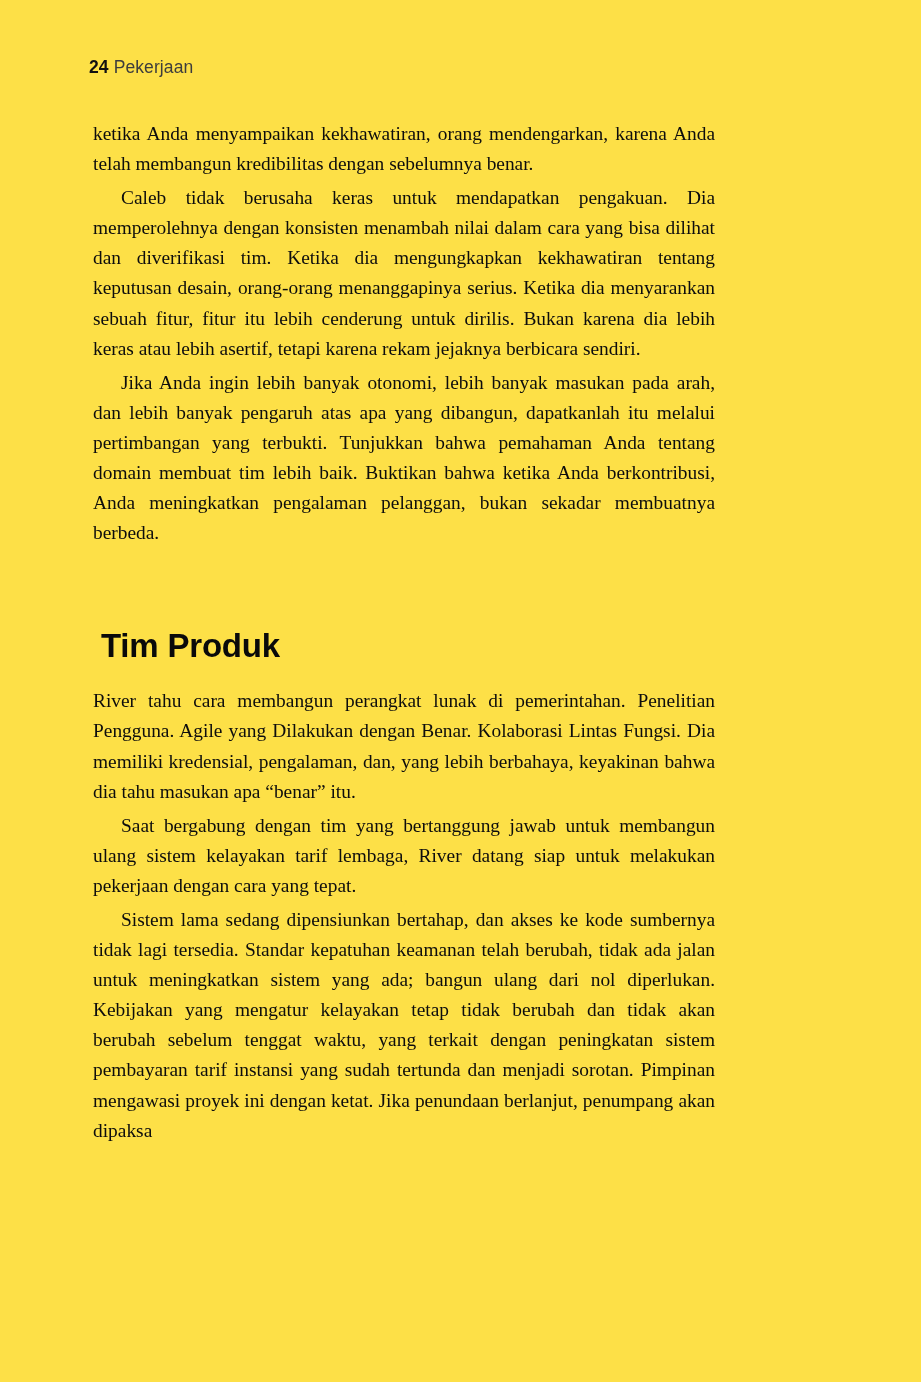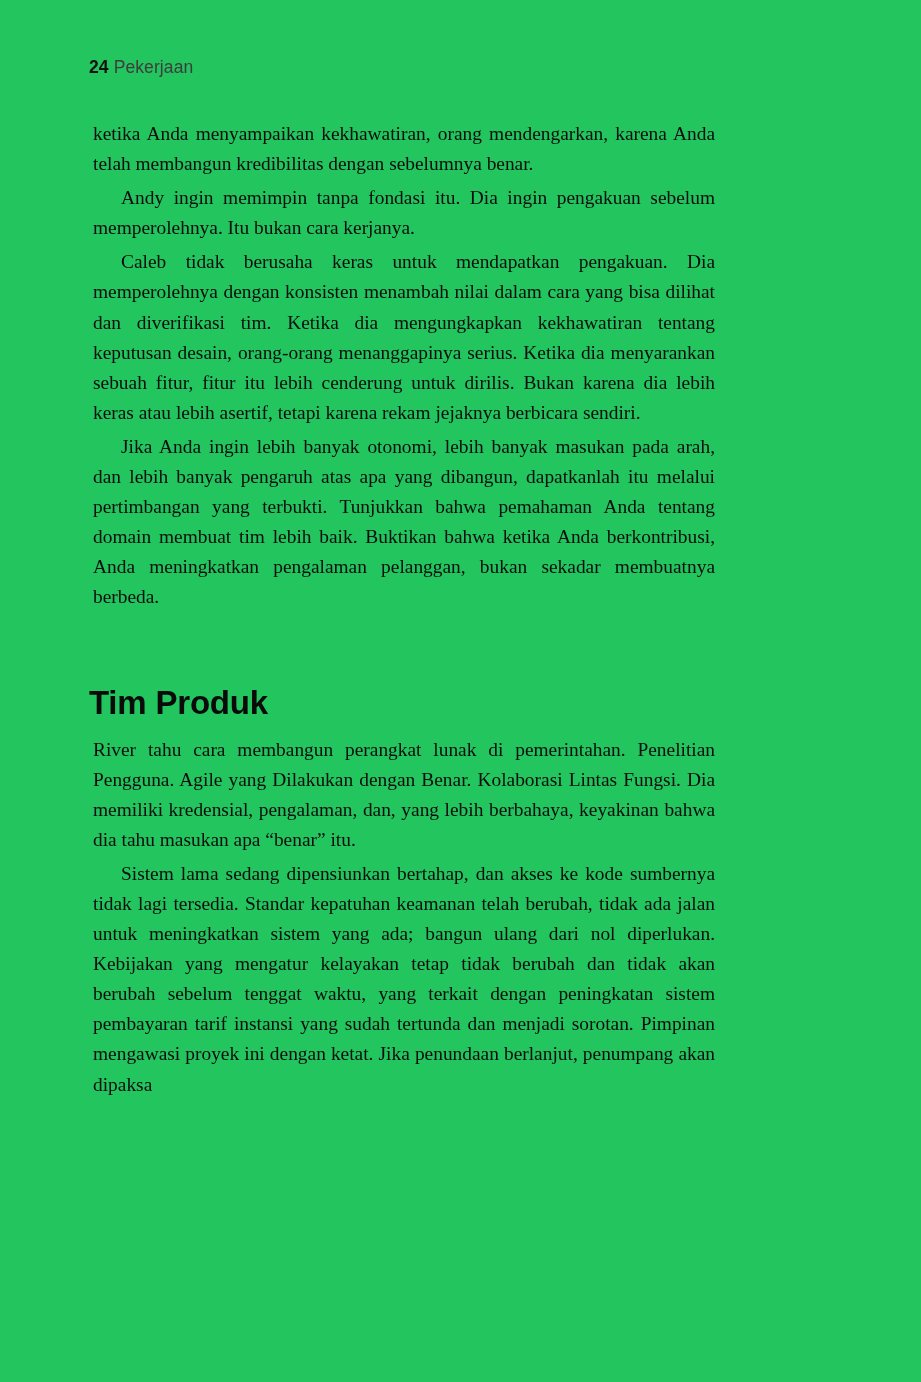--- a/index.html
+++ b/index.html
@@ -5,21 +5,21 @@
 <style>
   html, body {
     margin: 0;
     padding: 0;
     background: #ffffff;
   }
   .page {
     position: relative;
     width: 921px;
     height: 1382px;
-    background: #22c55e;
+    background: #fde047;
     overflow: hidden;
     box-sizing: border-box;
   }
   .content-column {
     position: absolute;
     left: 89px;
     top: 0;
     width: 630px;
   }
   
@@ -56,21 +56,21 @@
     text-indent: 0;
   }
   p.para.indent {
     text-indent: 28px;
   }
   p.para.spaced-before {
     margin-top: 19px;
   }
   
   h2.section-heading {
-    margin: 0;
+    margin: 12px;
     padding-top: 67px;
     padding-bottom: 9px;
     font-family: "Liberation Sans", sans-serif;
     font-weight: 700;
     font-size: 33px;
     line-height: 38px;
     color: #0a0a0a;
     letter-spacing: -0.2px;
   }
 </style>
@@ -79,25 +79,25 @@
 
 <div class="page">
   <div class="content-column">
 
     <div class="running-header">
       <span class="folio">24</span><span> </span><span class="chapter">Pekerjaan</span>
     </div>
 
     <div class="body-block">
       <p class="para">ketika Anda menyampaikan kekhawatiran, orang mendengarkan, karena Anda telah membangun kredibilitas dengan sebelumnya benar.</p>
-      <p class="para indent">Andy ingin memimpin tanpa fondasi itu. Dia ingin pengakuan sebelum memperolehnya. Itu bukan cara kerjanya.</p>
       <p class="para indent">Caleb tidak berusaha keras untuk mendapatkan pengakuan. Dia memperolehnya dengan konsisten menambah nilai dalam cara yang bisa dilihat dan diverifikasi tim. Ketika dia mengungkapkan kekhawatiran tentang keputusan desain, orang-orang menanggapinya serius. Ketika dia menyarankan sebuah fitur, fitur itu lebih cenderung untuk dirilis. Bukan karena dia lebih keras atau lebih asertif, tetapi karena rekam jejaknya berbicara sendiri.</p>
       <p class="para indent">Jika Anda ingin lebih banyak otonomi, lebih banyak masukan pada arah, dan lebih banyak pengaruh atas apa yang dibangun, dapatkanlah itu melalui pertimbangan yang terbukti. Tunjukkan bahwa pemahaman Anda tentang domain membuat tim lebih baik. Buktikan bahwa ketika Anda berkontribusi, Anda meningkatkan pengalaman pelanggan, bukan sekadar membuatnya berbeda.</p>
     </div>
 
     <div>
       <h2 class="section-heading">Tim Produk</h2>
       <p class="para">River tahu cara membangun perangkat lunak di pemerintahan. Penelitian Pengguna. Agile yang Dilakukan dengan Benar. Kolaborasi Lintas Fungsi. Dia memiliki kredensial, pengalaman, dan, yang lebih berbahaya, keyakinan bahwa dia tahu masukan apa “benar” itu.</p>
+      <p class="para indent">Saat bergabung dengan tim yang bertanggung jawab untuk membangun ulang sistem kelayakan tarif lembaga, River datang siap untuk melakukan pekerjaan dengan cara yang tepat.</p>
       <p class="para indent">Sistem lama sedang dipensiunkan bertahap, dan akses ke kode sumbernya tidak lagi tersedia. Standar kepatuhan keamanan telah berubah, tidak ada jalan untuk meningkatkan sistem yang ada; bangun ulang dari nol diperlukan. Kebijakan yang mengatur kelayakan tetap tidak berubah dan tidak akan berubah sebelum tenggat waktu, yang terkait dengan peningkatan sistem pembayaran tarif instansi yang sudah tertunda dan menjadi sorotan. Pimpinan mengawasi proyek ini dengan ketat. Jika penundaan berlanjut, penumpang akan dipaksa</p>
     </div>
 
   </div>
 </div>
 
 </body></html>

